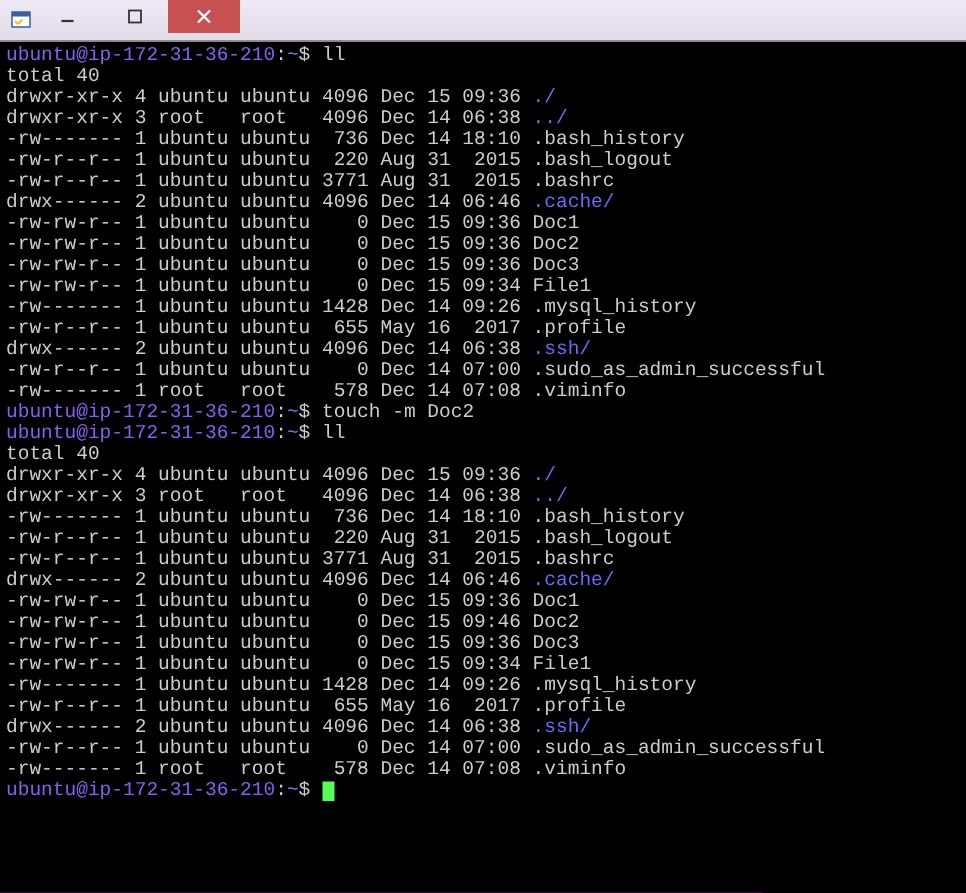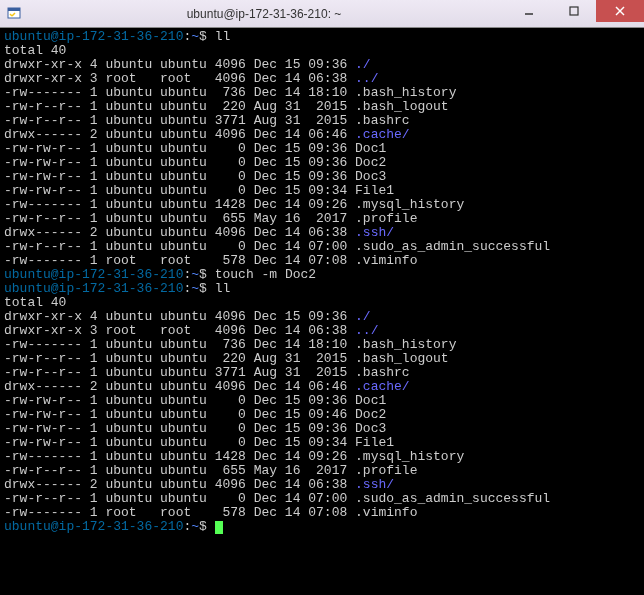--- a/index.html
+++ b/index.html
@@ -64,21 +64,21 @@
     flex: 1;
     background: #000;
     color: #ccc;
     font-family: "Consolas", "Courier New", monospace;
     font-size: 13px;
     line-height: 14px;
     padding: 2px 4px;
     white-space: pre;
     overflow: hidden;
   }
-  .prompt-user { color: #0369a1; }
+  .prompt-user { color: #8b5cf6; }
   .prompt-path { color: #58f; }
   .prompt-dollar { color: #ccc; }
   .dir { color: #6a6aff; }
   .cursor {
     display: inline-block;
     width: 8px;
     height: 13px;
     background: #5f5;
     vertical-align: bottom;
   }
@@ -89,21 +89,20 @@
 
 <div class="window">
   <div class="titlebar">
     <span class="titlebar-icon">
       <svg width="14" height="14" viewBox="0 0 14 14">
         <rect x="1" y="1" width="12" height="10" fill="#fff" stroke="#3a5f9f" stroke-width="1"></rect>
         <rect x="1" y="1" width="12" height="3" fill="#3a5f9f"></rect>
         <path d="M3 7 L5 9 M5 9 L8 6" stroke="#f5c518" stroke-width="1.5" fill="none"></path>
       </svg>
     </span>
-    <span class="titlebar-title">ubuntu@ip-172-31-36-210: ~</span>
     <div class="win-controls">
       <div class="win-btn min">
         <svg width="10" height="10">
             <line x1="1" y1="8" x2="9" y2="8" stroke="#333" stroke-width="1.5"></line>
           </svg>
       </div>
       <div class="win-btn max">
         <svg width="10" height="10">
             <rect x="1" y="1" width="8" height="8" fill="none" stroke="#333" stroke-width="1.2"></rect>
           </svg>

